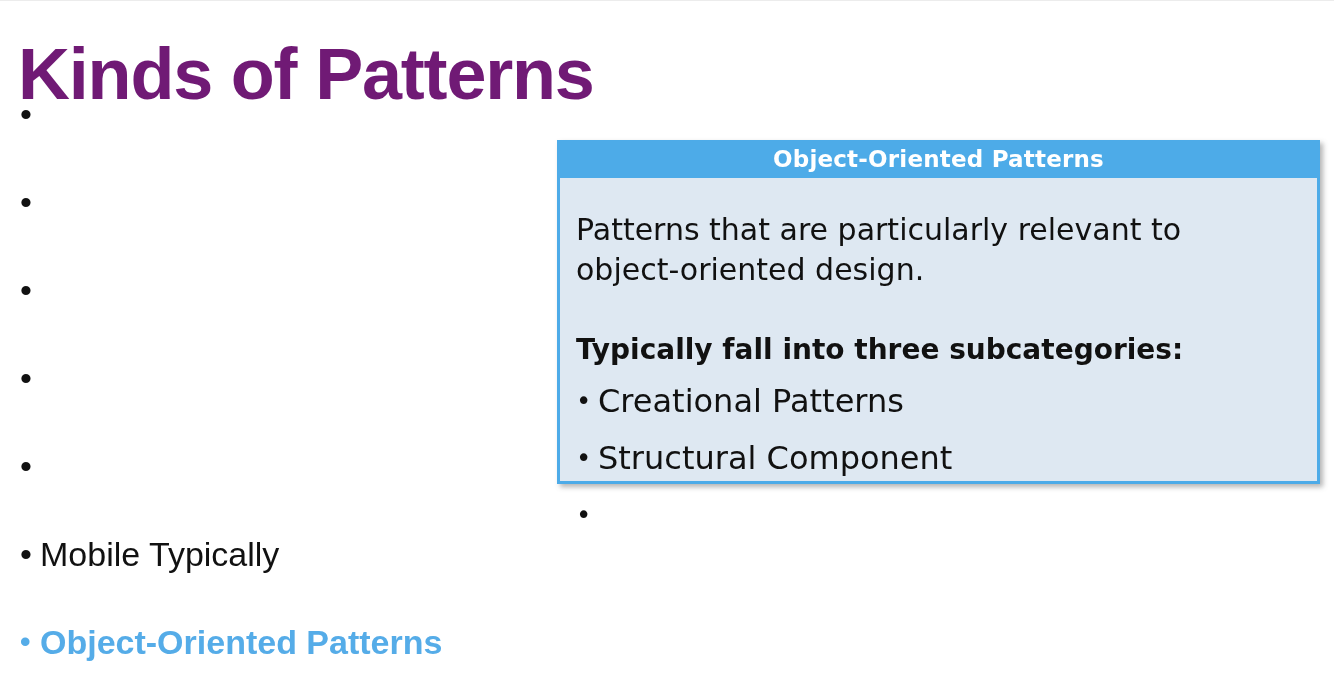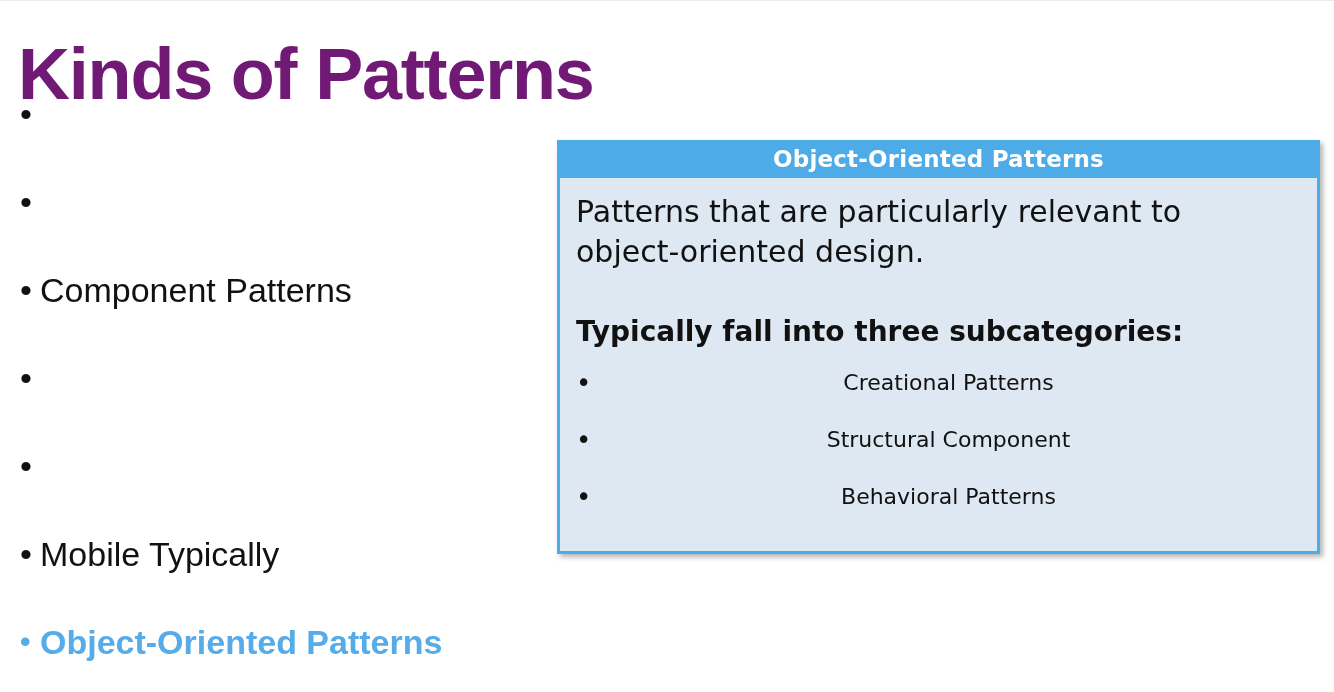--- a/index.html
+++ b/index.html
@@ -100,22 +100,22 @@
     font-size: 23px;
     line-height: 38px;
     text-align: center;
     letter-spacing: 0.2px;
   }
   .callout-body {
     background: #DEE8F2;
     border: 3px solid #4DABE8;
     border-top: none;
     box-sizing: border-box;
-    height: 376px;
-    padding: 14px 18px 10px 16px;
+    height: 306px;
+    padding: 32px 18px 10px 16px;
     font-family: "DejaVu Sans", sans-serif;
     color: #111111;
   }
   .callout-para {
     font-size: 30px;
     line-height: 40px;
     margin: 0 0 40px 0;
     max-width: 690px;
   }
   .callout-subhead {
@@ -136,25 +136,24 @@
   }
   .sub-dot {
     flex: 0 0 auto;
     width: 22px;
     font-size: 26px;
     line-height: 42px;
     color: #111111;
   }
   .sub-text {
     flex: 1 1 auto;
-    font-size: 22px;
+    font-size: 32px;
     line-height: 42px;
     color: #111111;
     white-space: nowrap;
-    text-align: center;
   }
 </style>
 </head>
 <body>
 
 <div id="slide">
 
   <div class="top-hairline"></div>
 
   <h1 class="slide-title">Kinds of Patterns</h1>
@@ -164,21 +163,20 @@
     <div class="bullet-row">
       <span class="bullet-dot">•</span>
     </div>
 
     <div class="bullet-row">
       <span class="bullet-dot">•</span>
     </div>
 
     <div class="bullet-row">
       <span class="bullet-dot">•</span>
-      <span class="bullet-text">Component Patterns</span>
     </div>
 
     <div class="bullet-row">
       <span class="bullet-dot">•</span>
     </div>
 
     <div class="bullet-row">
       <span class="bullet-dot">•</span>
     </div>
 
@@ -203,19 +201,18 @@
         <li class="sub-row">
           <span class="sub-dot">•</span>
           <span class="sub-text">Creational Patterns</span>
         </li>
         <li class="sub-row">
           <span class="sub-dot">•</span>
           <span class="sub-text">Structural Component</span>
         </li>
         <li class="sub-row">
           <span class="sub-dot">•</span>
-          <span class="sub-text">Behavioral Patterns</span>
         </li>
       </ul>
     </div>
   </div>
 
 </div>
 
 </body></html>

